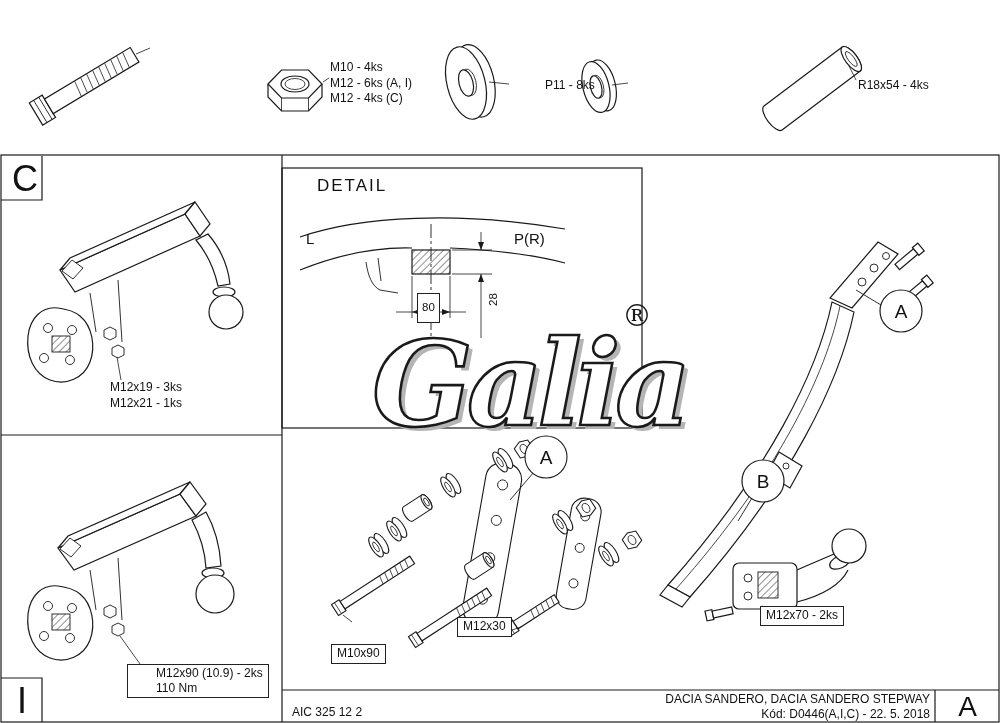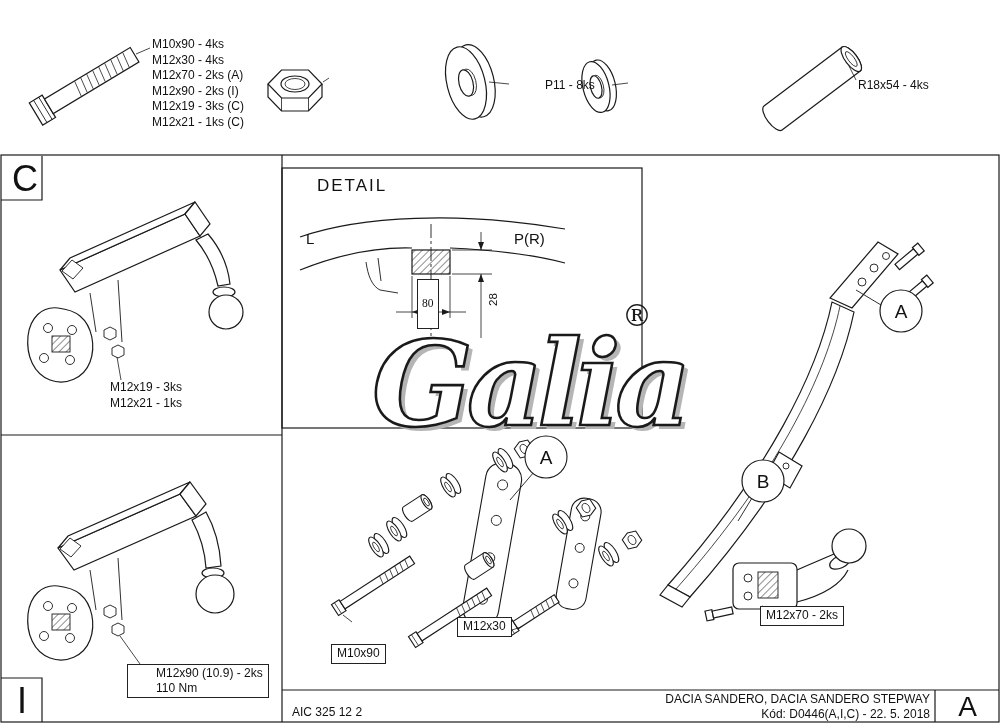--- a/index.html
+++ b/index.html
@@ -295,29 +295,26 @@
     <text x="622" y="326" font-size="30" font-style="normal" font-weight="normal" fill="#1a1a1a">®</text>
   </g>
 
   <g font-family="Liberation Sans, sans-serif" font-size="19" fill="#111" text-anchor="middle">
     <text x="901" y="318">A</text>
     <text x="763" y="488">B</text>
     <text x="546" y="464">A</text>
   </g>
 </svg>
 
-<div class="lbl" style="left:152px; top:37px;">
-  <div>M10x90 - 4ks</div>
-  <div>M12x30 - 4ks</div>
-  <div>M12x70 - 2ks (A)</div>
-  <div>M12x90 - 2ks (I)</div>
-  <div>M12x19 - 3ks (C)</div>
-  <div>M12x21 - 1ks (C)</div>
-</div>
-
+
+<div class="lbl" style="left:330px; top:60px;">
+  <div>M10 - 4ks</div>
+  <div>M12 - 6ks (A, I)</div>
+  <div>M12 - 4ks (C)</div>
+</div>
 
 <div class="lbl" style="left:512px; top:78px;margin-left:33px;">P11 - 8ks</div>
 
 
 <div class="lbl" style="left:858px; top:78px;">R18x54 - 4ks</div>
 
 <div class="letter" style="left:12px; top:158px;">C</div>
 <div class="letter" style="left:17px; top:680px;">I</div>
 
 <div class="lbl" style="left:110px; top:380px;">
@@ -326,21 +323,21 @@
 </div>
 
 <div class="lbl boxed" style="left:127px; top:664px; line-height:15px;padding-left:28px;">
   <div>M12x90 (10.9) - 2ks</div>
   <div>110 Nm</div>
 </div>
 
 <div class="lbl detail-title" style="left:317px; top:178px;">DETAIL</div>
 <div class="lbl zone-lbl" style="left:306px; top:231px;">L</div>
 <div class="lbl zone-lbl" style="left:514px; top:231px;">P(R)</div>
-<div class="lbl dim boxed" style="left:417px; top:279px; padding:16px 4px;font-family:Liberation Serif, serif;">80</div>
+<div class="lbl dim boxed" style="left:417px; top:293px; padding:6px 4px;">80</div>
 <div class="lbl dim rot" style="left:486px; top:306px;">28</div>
 
 <div class="lbl boxed" style="left:760px; top:606px;">M12x70 - 2ks</div>
 <div class="lbl boxed" style="left:331px; top:644px;">M10x90</div>
 <div class="lbl boxed" style="left:457px; top:617px;text-align:right;">M12x30</div>
 
 <div class="lbl" style="left:292px; top:705px;">AIC 325 12 2</div>
 <div class="lbl tb-right" style="left:560px; top:692px;">
   <div>DACIA SANDERO, DACIA SANDERO STEPWAY</div>
   <div>Kód: D0446(A,I,C) - 22. 5. 2018</div>

